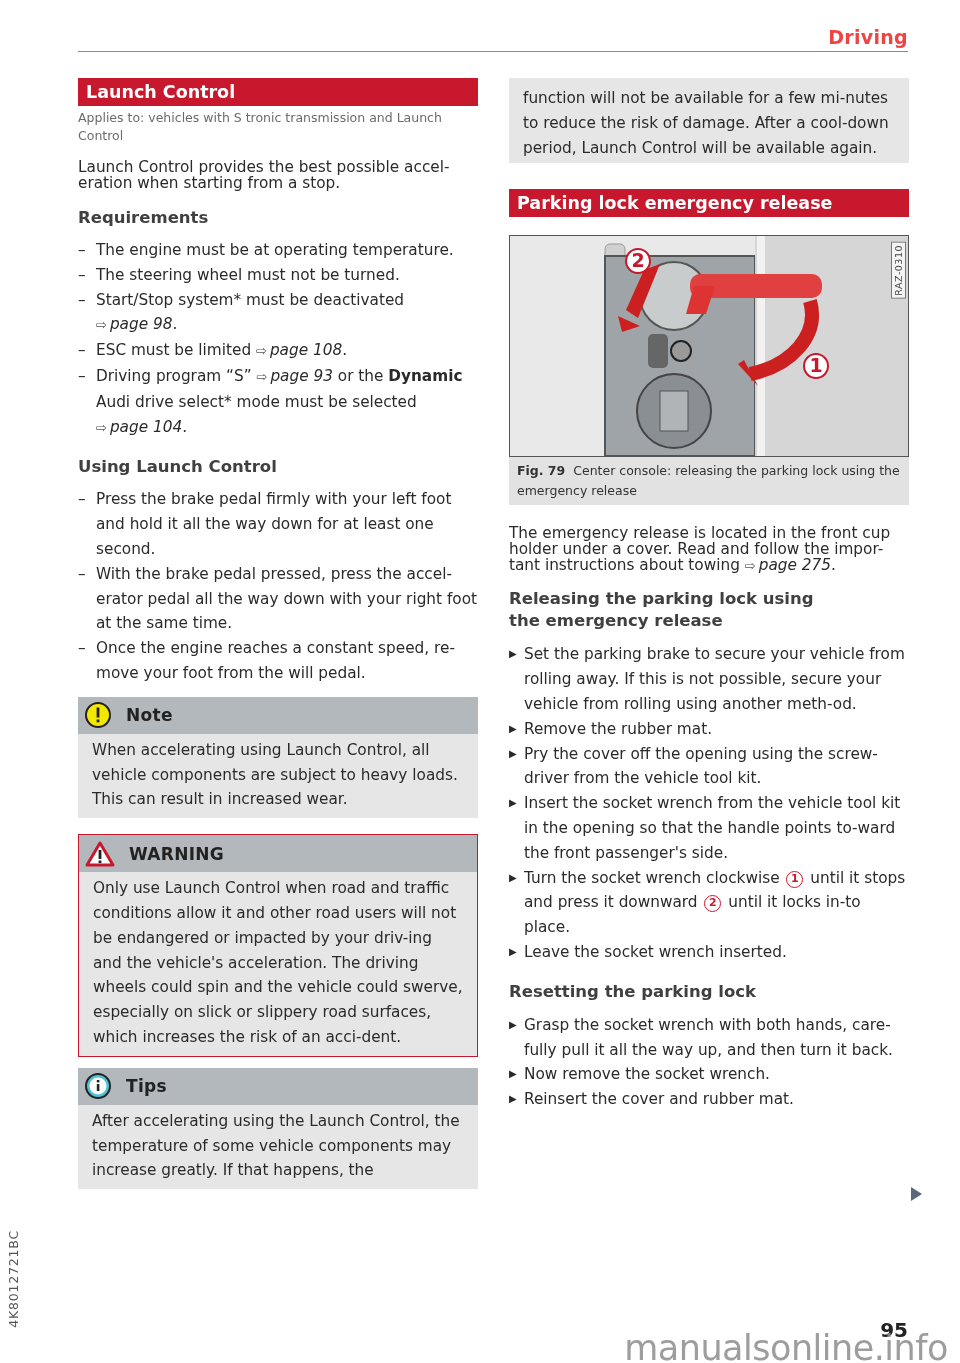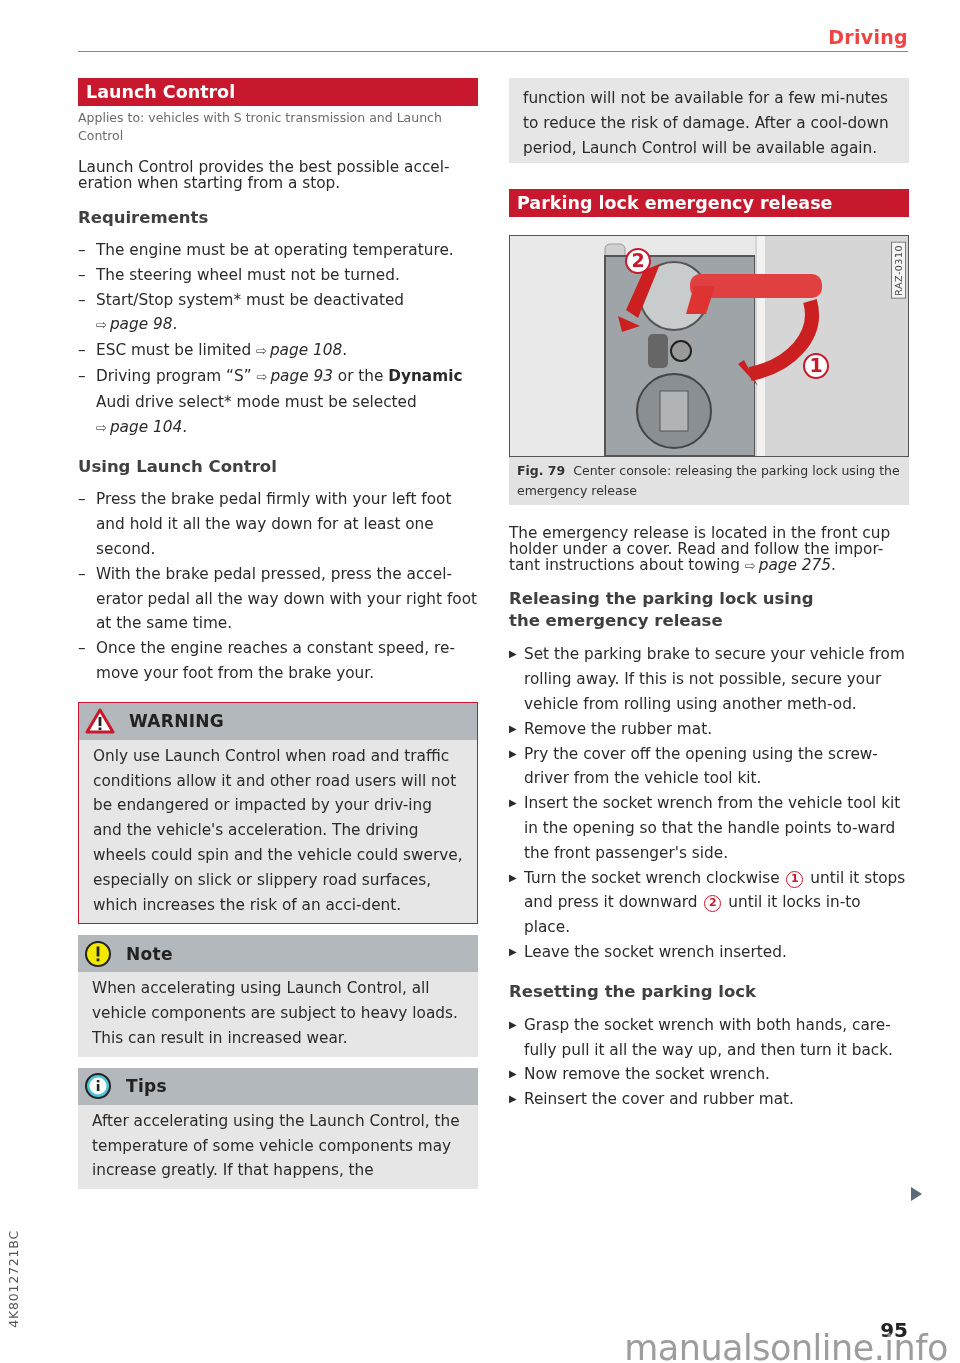--- a/index.html
+++ b/index.html
@@ -95,46 +95,46 @@
     <div class="item">
       <span class="mark">–</span>
       <span>Press the brake pedal firmly with your left foot and hold it all the way down for at least one second.</span>
     </div>
     <div class="item">
       <span class="mark">–</span>
       <span>With the brake pedal pressed, press the accel-erator pedal all the way down with your right foot at the same time.</span>
     </div>
     <div class="item">
       <span class="mark">–</span>
-      <span>Once the engine reaches a constant speed, re-move your foot from the brake your.</span>
-    </div>
+      <span>Once the engine reaches a constant speed, re-move your foot from the will pedal.</span>
+    </div>
+  </div>
+
+  <div class="box" style="margin-top:11px;">
+    <div class="box-head">
+      <svg width="28" height="28" viewBox="0 0 28 28">
+        <circle cx="14" cy="14" r="12" fill="#f3e800" stroke="#222" stroke-width="2"></circle>
+        <rect x="12.6" y="6.5" width="2.8" height="10" fill="#222"></rect>
+        <rect x="12.6" y="18.5" width="2.8" height="2.8" fill="#222"></rect>
+      </svg>
+      <span class="title">Note</span>
+    </div>
+    <div class="box-body">When accelerating using Launch Control, all vehicle components are subject to heavy loads. This can result in increased wear.</div>
   </div>
 
   <div class="box box-warning" style="margin-top:16px;">
     <div class="box-head">
       <svg width="30" height="26" viewBox="0 0 30 26">
         <polygon points="15,2 28,24 2,24" fill="#ffffff" stroke="#c8182e" stroke-width="3" stroke-linejoin="round"></polygon>
         <rect x="13.6" y="9" width="2.8" height="9" fill="#222"></rect>
         <rect x="13.6" y="19.5" width="2.8" height="2.6" fill="#222"></rect>
       </svg>
       <span class="title">WARNING</span>
     </div>
     <div class="box-body">Only use Launch Control when road and traffic conditions allow it and other road users will not be endangered or impacted by your driv-ing and the vehicle's acceleration. The driving wheels could spin and the vehicle could swerve, especially on slick or slippery road surfaces, which increases the risk of an acci-dent.</div>
-  </div>
-
-  <div class="box" style="margin-top:11px;">
-    <div class="box-head">
-      <svg width="28" height="28" viewBox="0 0 28 28">
-        <circle cx="14" cy="14" r="12" fill="#f3e800" stroke="#222" stroke-width="2"></circle>
-        <rect x="12.6" y="6.5" width="2.8" height="10" fill="#222"></rect>
-        <rect x="12.6" y="18.5" width="2.8" height="2.8" fill="#222"></rect>
-      </svg>
-      <span class="title">Note</span>
-    </div>
-    <div class="box-body">When accelerating using Launch Control, all vehicle components are subject to heavy loads. This can result in increased wear.</div>
   </div>
 
   <div class="box" style="margin-top:11px;">
     <div class="box-head">
       <svg width="28" height="28" viewBox="0 0 28 28">
         <circle cx="14" cy="14" r="12" fill="#4ec3d8" stroke="#222" stroke-width="2"></circle>
         <circle cx="14" cy="14" r="8.5" fill="#ffffff"></circle>
         <rect x="12.8" y="12" width="2.6" height="7" fill="#222"></rect>
         <rect x="12.8" y="8" width="2.6" height="2.4" fill="#222"></rect>
       </svg>

